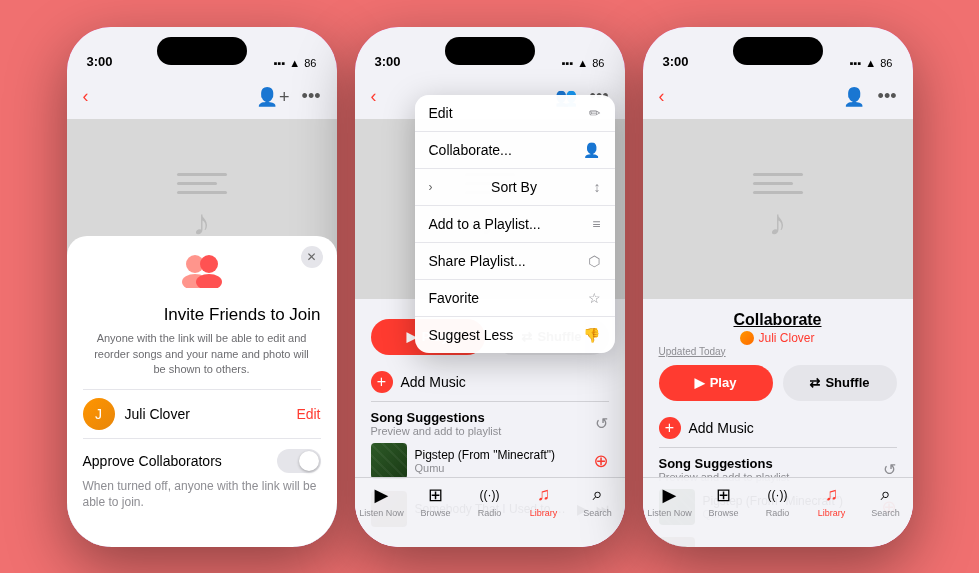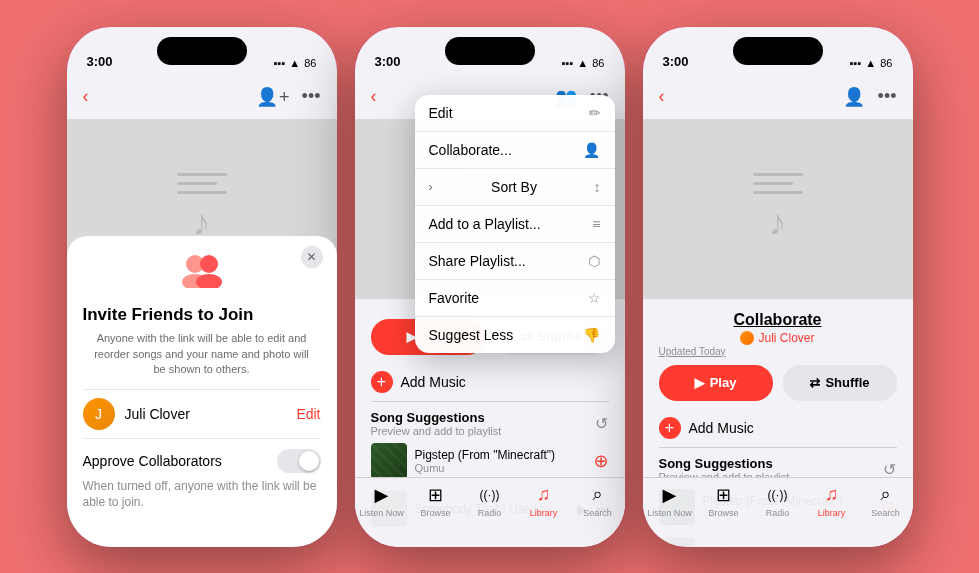--- a/index.html
+++ b/index.html
@@ -376,23 +376,23 @@
       font-size: 12px;
       color: #666;
     }
     .invite-icon {
       text-align: center;
       margin-bottom: 8px;
       font-size: 36px;
       color: #ff6b6b;
     }
     .invite-title {
-      text-align: left;
+      text-align: right;
       font-size: 17px;
-      font-weight: 700;
+      font-weight: 400;
       color: #000;
       margin-bottom: 6px;
     }
     .invite-desc {
       text-align: center;
       font-size: 11px;
       color: #6c6c70;
       line-height: 1.4;
       margin-bottom: 12px;
       padding: 0 8px;

